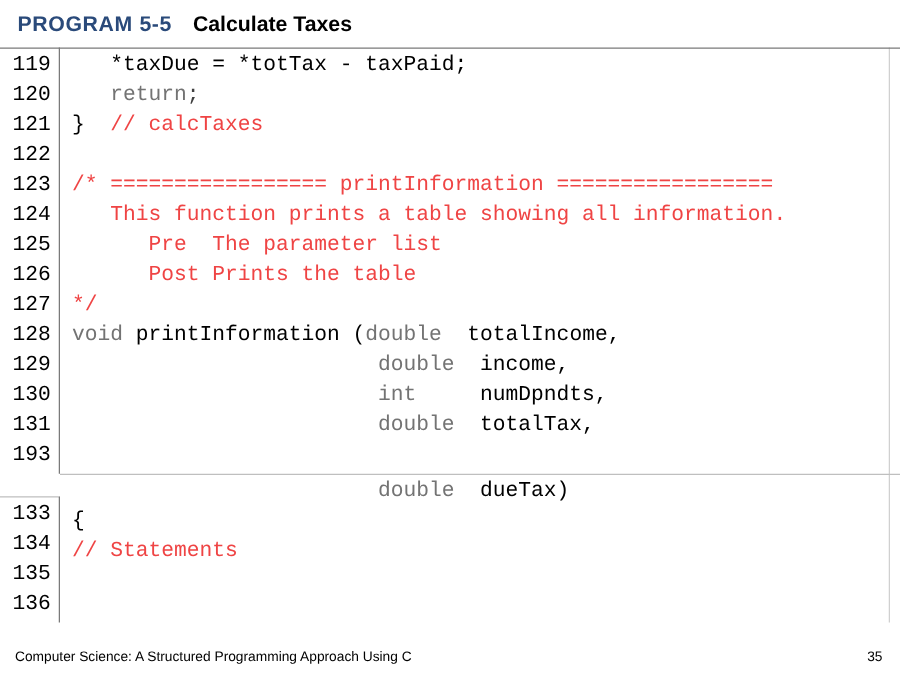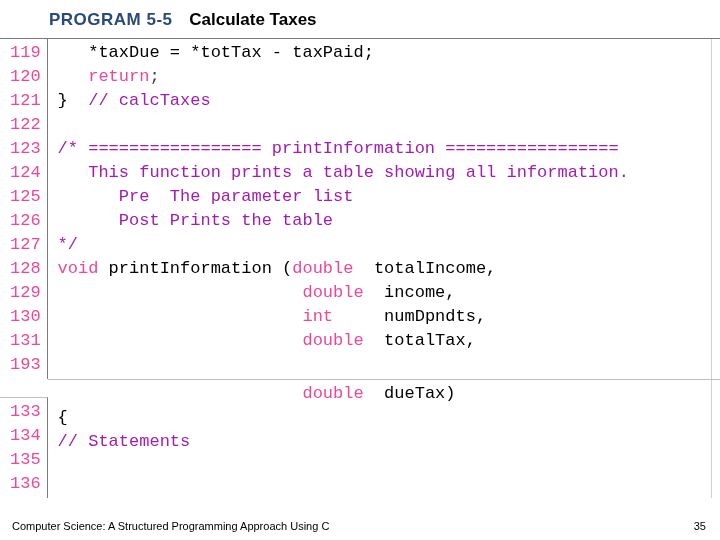--- a/index.html
+++ b/index.html
@@ -6,64 +6,63 @@
   body {
     width: 720px;
     height: 540px;
     background: #ffffff;
     font-family: Verdana, Geneva, sans-serif;
     position: relative;
   }
   .header {
     padding: 10px 0 8px 14px;
     font-size: 17px;
-    margin-left: 35px;
   }
   .program-label {
     color: #2a4a7a;
     font-weight: bold;
     letter-spacing: 0.5px;
   }
   .title {
     color: #000000;
     font-weight: bold;
     margin-left: 12px;
   }
   .code-area {
     display: flex;
     font-family: "Courier New", monospace;
     font-size: 17px;
     line-height: 24px;
   }
   .gutter {
     border-top: 1px solid #7a7a7a;
     border-right: 1px solid #7a7a7a;
-    color: #ec4899;
+    color: #000000;
     padding: 2px 6px 2px 10px;
     text-align: center;
     user-select: none;
   }
   .gutter-split {
     border-right: 1px solid #7a7a7a;
     border-top: 1px solid #bfbfbf;
     margin-top: 18px;
   }
   .code {
     border-top: 1px solid #7a7a7a;
     padding: 2px 0 2px 10px;
     color: #000000;
     flex: 1;
     position: relative;
   }
   .code-split {
     border-top: 1px solid #bfbfbf;
   }
   .row { height: 24px; white-space: pre; }
-  .kw { color: #ec4899; }
-  .cmt { color: #a21caf; }
+  .kw { color: #737373; }
+  .cmt { color: #ef4444; }
   .op { color: #404040; }
   .right-rule {
     position: absolute;
     top: 0;
     right: 8px;
     width: 0;
     border-right: 1px solid #d0d0d0;
     height: 100%;
   }
   .footer {

